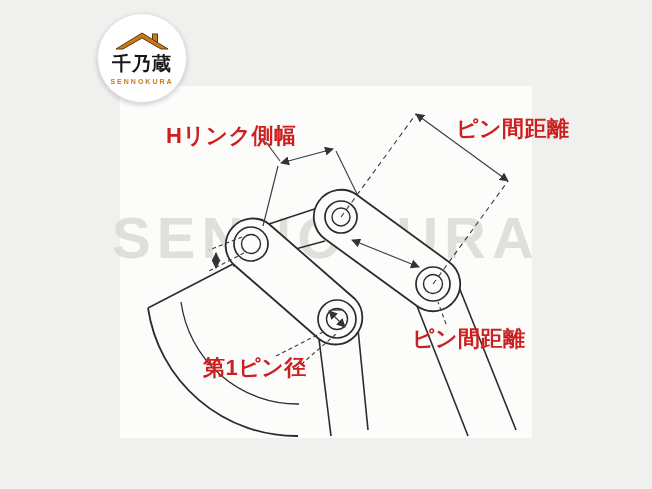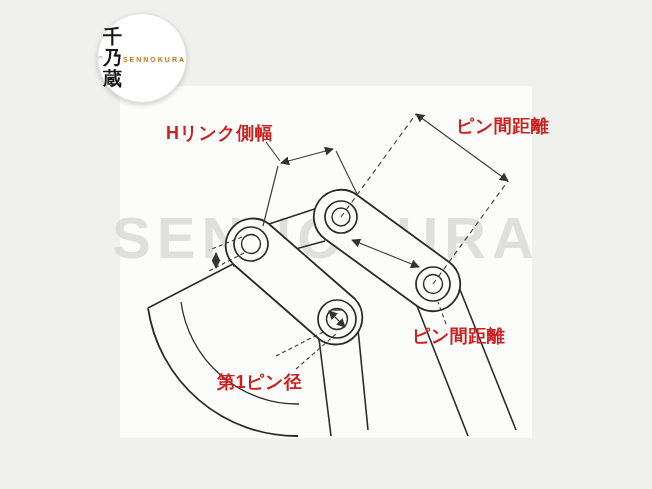--- a/index.html
+++ b/index.html
@@ -8,36 +8,36 @@
     width:652px;height:489px;
     background:#f0f0ee;
     overflow:hidden;
     font-family:"Liberation Sans","DejaVu Sans",sans-serif;
   }
   .diagram-svg{position:absolute;left:0;top:0;}
   .dim-label{
     position:absolute;
     color:#cc2020;
     font-weight:bold;
-    font-size:18px;
+    font-size:22px;
     letter-spacing:0.5px;
     white-space:nowrap;
   }
   .lbl-hlink{left:166px;top:121px;}
   .lbl-pindist{left:456px;top:114px;font-family:Liberation Serif, serif;}
   .lbl-pin2{left:99px;top:250px;}
-  .lbl-pin1{left:217px;top:353px;margin-top:17px;}
+  .lbl-pin1{left:203px;top:353px;}
   .lbl-arm{left:412px;top:324px;}
   .logo{
     position:absolute;left:97px;top:13px;
     width:90px;height:90px;border-radius:50%;
     background:#ffffff;
     border:1px solid #e2e2df;
     box-shadow:0 2px 5px rgba(0,0,0,0.18);
-    display:flex;flex-direction:row;align-items:center;justify-content:center;
+    display:flex;flex-direction:column;align-items:center;justify-content:center;
     box-sizing:border-box;
   }
   .logo-roof{margin-top:-2px;}
   .logo-brand{
     font-size:19px;font-weight:bold;color:#161616;
     letter-spacing:1px;line-height:1.1;margin-top:1px;
   }
   .logo-sub{
     font-size:7px;font-weight:bold;color:#c9791c;
     letter-spacing:2px;margin-top:3px;

